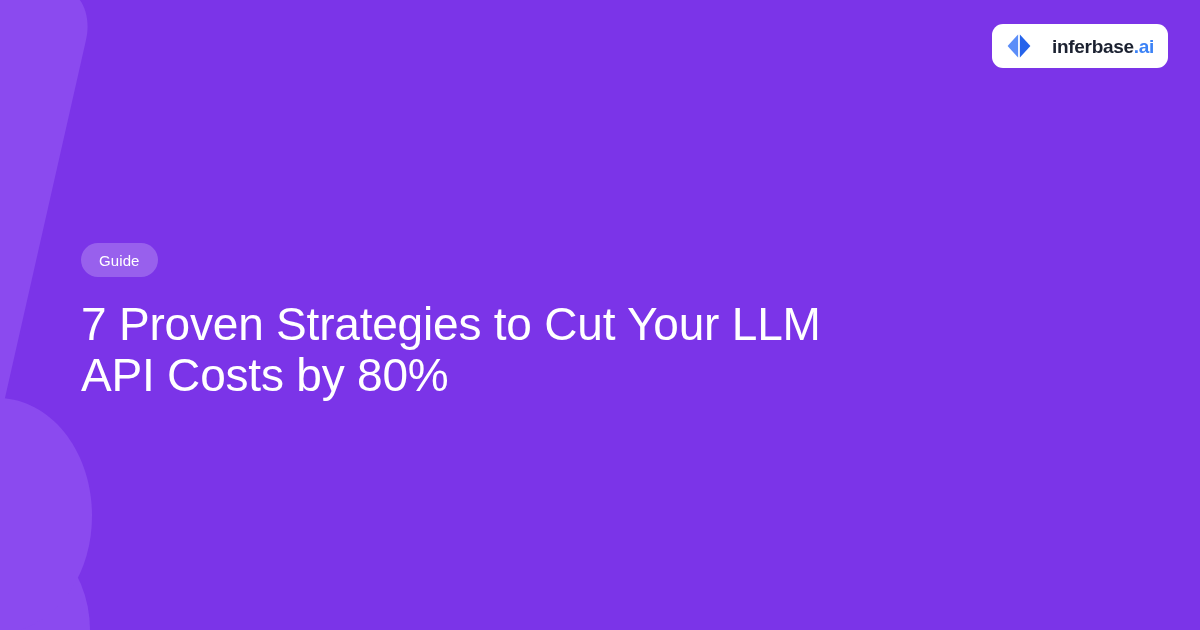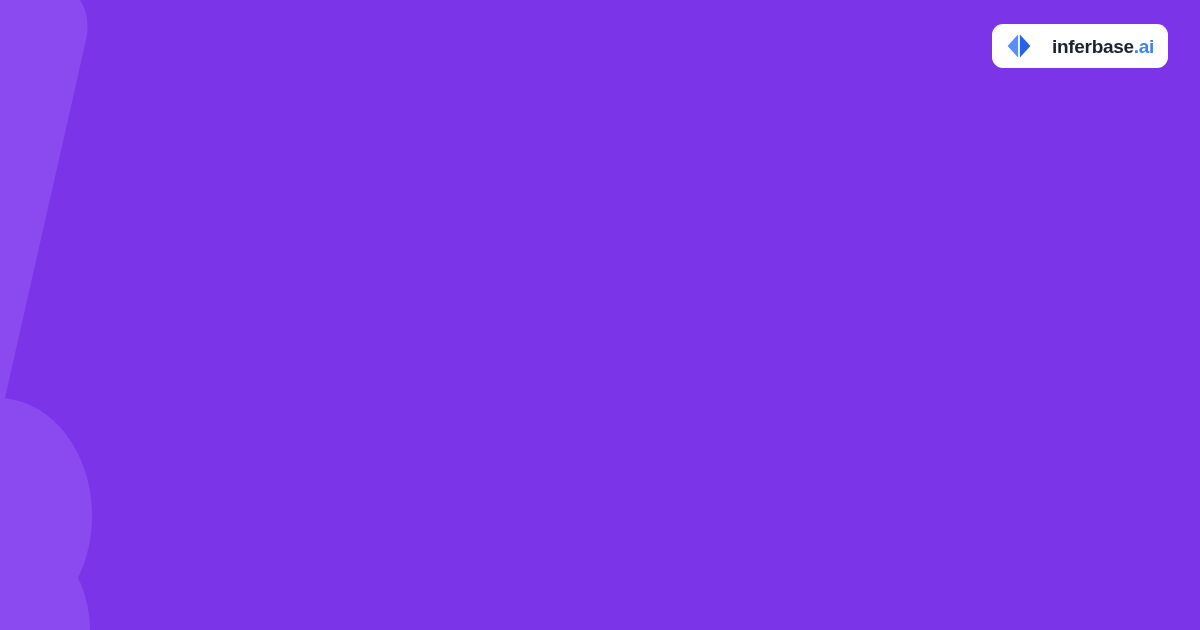--- a/index.html
+++ b/index.html
@@ -129,14 +129,18 @@
     <svg class="logo-mark" viewBox="0 0 26 26" xmlns="http://www.w3.org/2000/svg">
       <path d="M12.1 1.4 L1.6 13 L12.1 24.6 Z" fill="#5B8DF8"></path>
       <path d="M13.9 1.4 L24.4 13 L13.9 24.6 Z" fill="#2563EB"></path>
     </svg>
     <div class="logo-wordmark">
       <span class="logo-word-main">inferbase</span>
       <span class="logo-word-tld">.ai</span>
     </div>
   </div>
 
+  <div class="content">
+    <div class="badge">Guide</div>
+    <h1 class="headline">7 Proven  Strategies  to Cut Your  LLM API Costs by 80%</h1>
+  </div>
 
 </div>
 
 </body></html>

